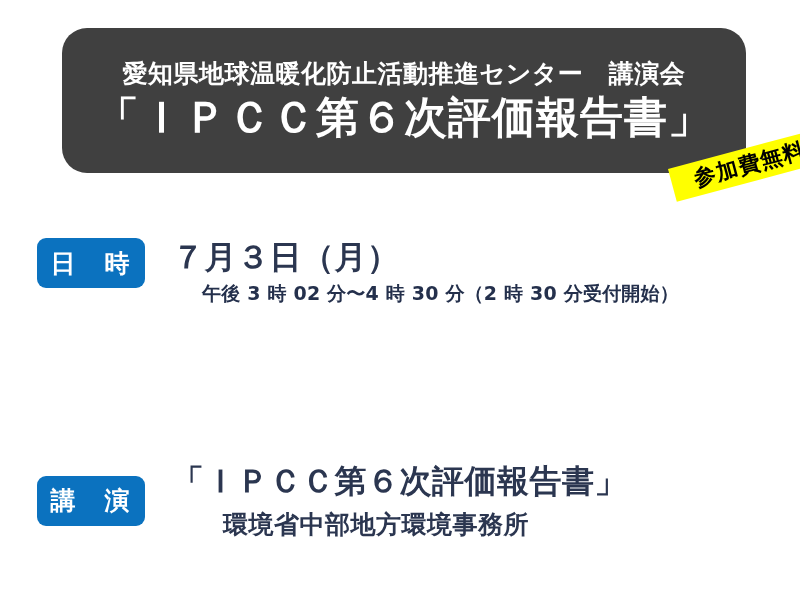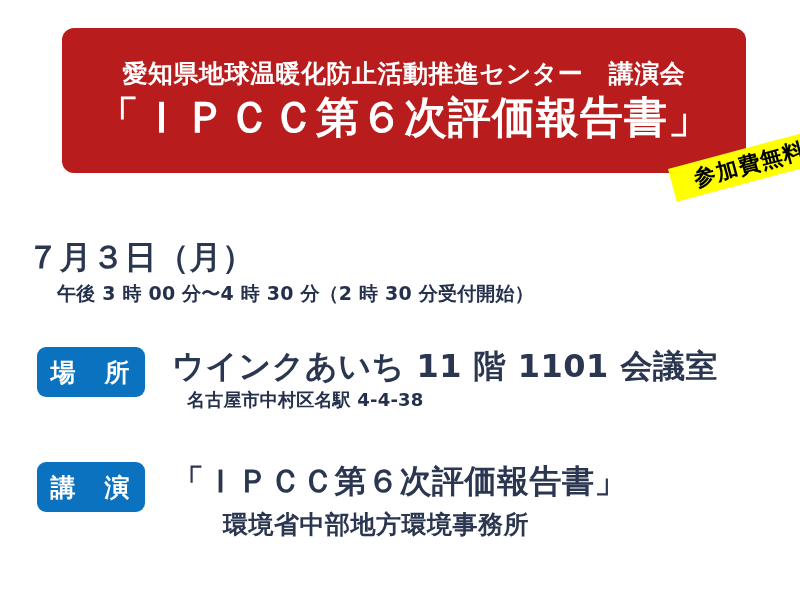--- a/index.html
+++ b/index.html
@@ -21,22 +21,22 @@
     height: 600px;
   }
 
   
   .banner {
     position: absolute;
     left: 62px;
     top: 28px;
     width: 684px;
     height: 145px;
-    background: #b91c1c;
-    border-radius: 12px;
+    background: #404040;
+    border-radius: 25px;
     box-sizing: border-box;
     display: flex;
     flex-direction: column;
     align-items: center;
     justify-content: center;
     overflow: hidden;
   }
   .banner-subtitle {
     color: #ffffff;
     font-size: 25px;
@@ -81,21 +81,21 @@
   
   .info-row {
     position: absolute;
     left: 0;
     width: 800px;
     display: flex;
     align-items: flex-start;
   }
   #row-date  { top: 238px; }
   #row-place { top: 347px; }
-  #row-talk  { top: 462px; }
+  #row-talk  { top: 462px; align-items: center; }
 
   .tag {
     flex: 0 0 auto;
     margin-left: 37px;
     width: 108px;
     height: 50px;
     background: #0b72bf;
     border-radius: 9px;
     color: #ffffff;
     font-size: 25px;
@@ -159,33 +159,27 @@
   <div class="banner">
     <div class="banner-subtitle">愛知県地球温暖化防止活動推進センター　講演会</div>
     <div class="banner-title">「ＩＰＣＣ第６次評価報告書」</div>
   </div>
 
   <div class="free-badge">
     <span class="free-badge-label">参加費無料</span>
   </div>
 
   <div class="info-row" id="row-date">
+    <div class="tag">日　時</div>
     <div class="row-body">
       <div class="line-primary">７月３日（月）</div>
-      <div class="line-secondary" id="date-detail">午後 3 時 00 分〜4 時 30 分（2 時 30 分受付開始）</div>
+      <div class="line-secondary" id="date-detail">午後 3 時 02 分〜4 時 30 分（2 時 30 分受付開始）</div>
     </div>
   </div>
 
-  <div class="info-row" id="row-place">
-    <div class="tag">場　所</div>
-    <div class="row-body">
-      <div class="line-primary">ウインクあいち 11 階 1101 会議室</div>
-      <div class="line-secondary" id="place-address">名古屋市中村区名駅 4-4-38</div>
-    </div>
-  </div>
 
   <div class="info-row" id="row-talk">
     <div class="tag">講　演</div>
     <div class="row-body">
       <div class="line-primary">「ＩＰＣＣ第６次評価報告書」</div>
       <div class="line-primary" id="talk-speaker-org">環境省中部地方環境事務所</div>
     </div>
   </div>
 
 </div>

